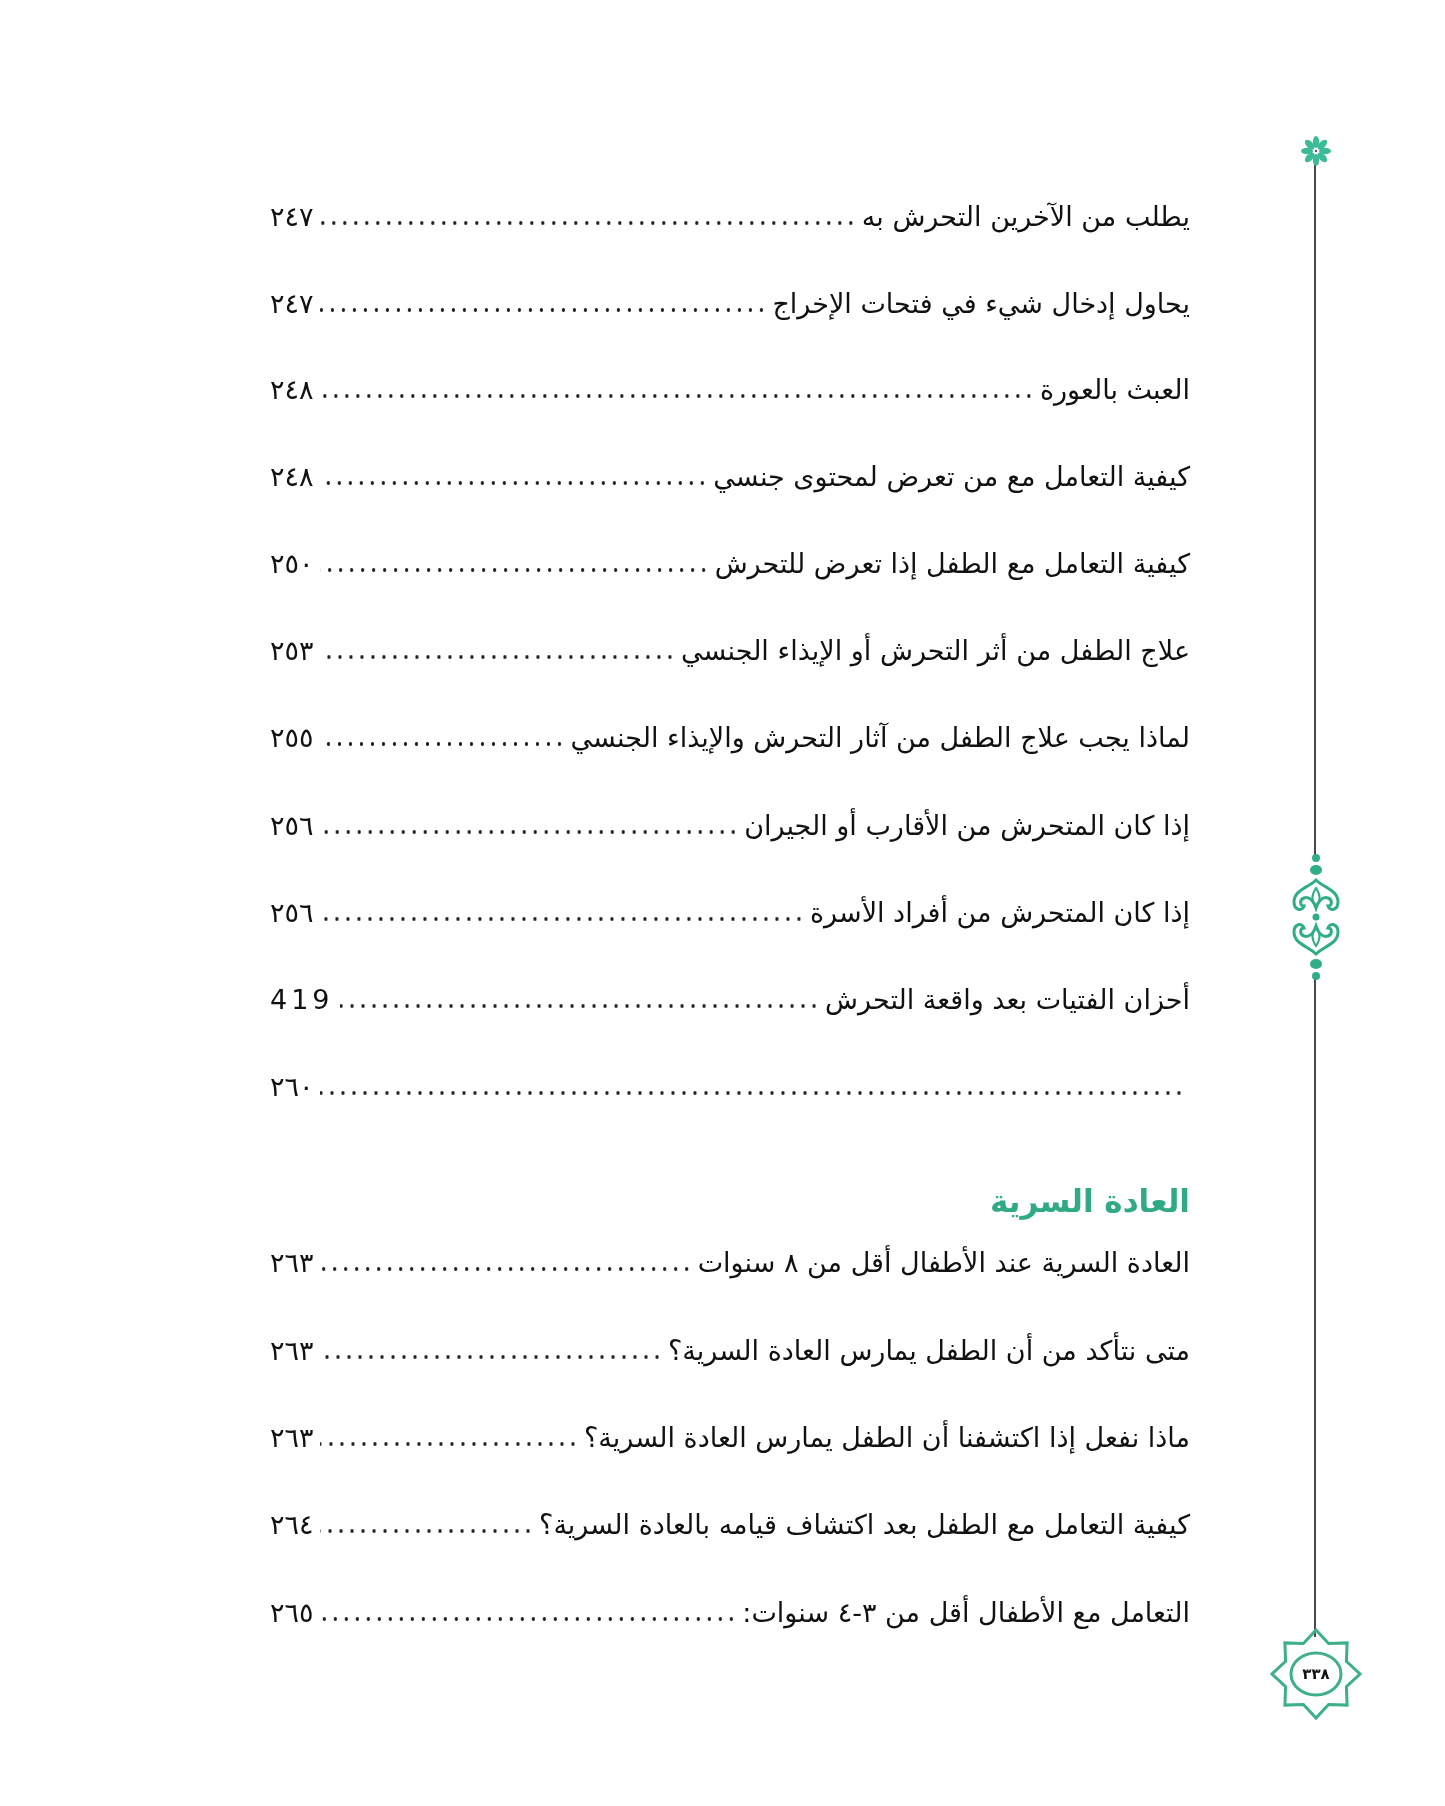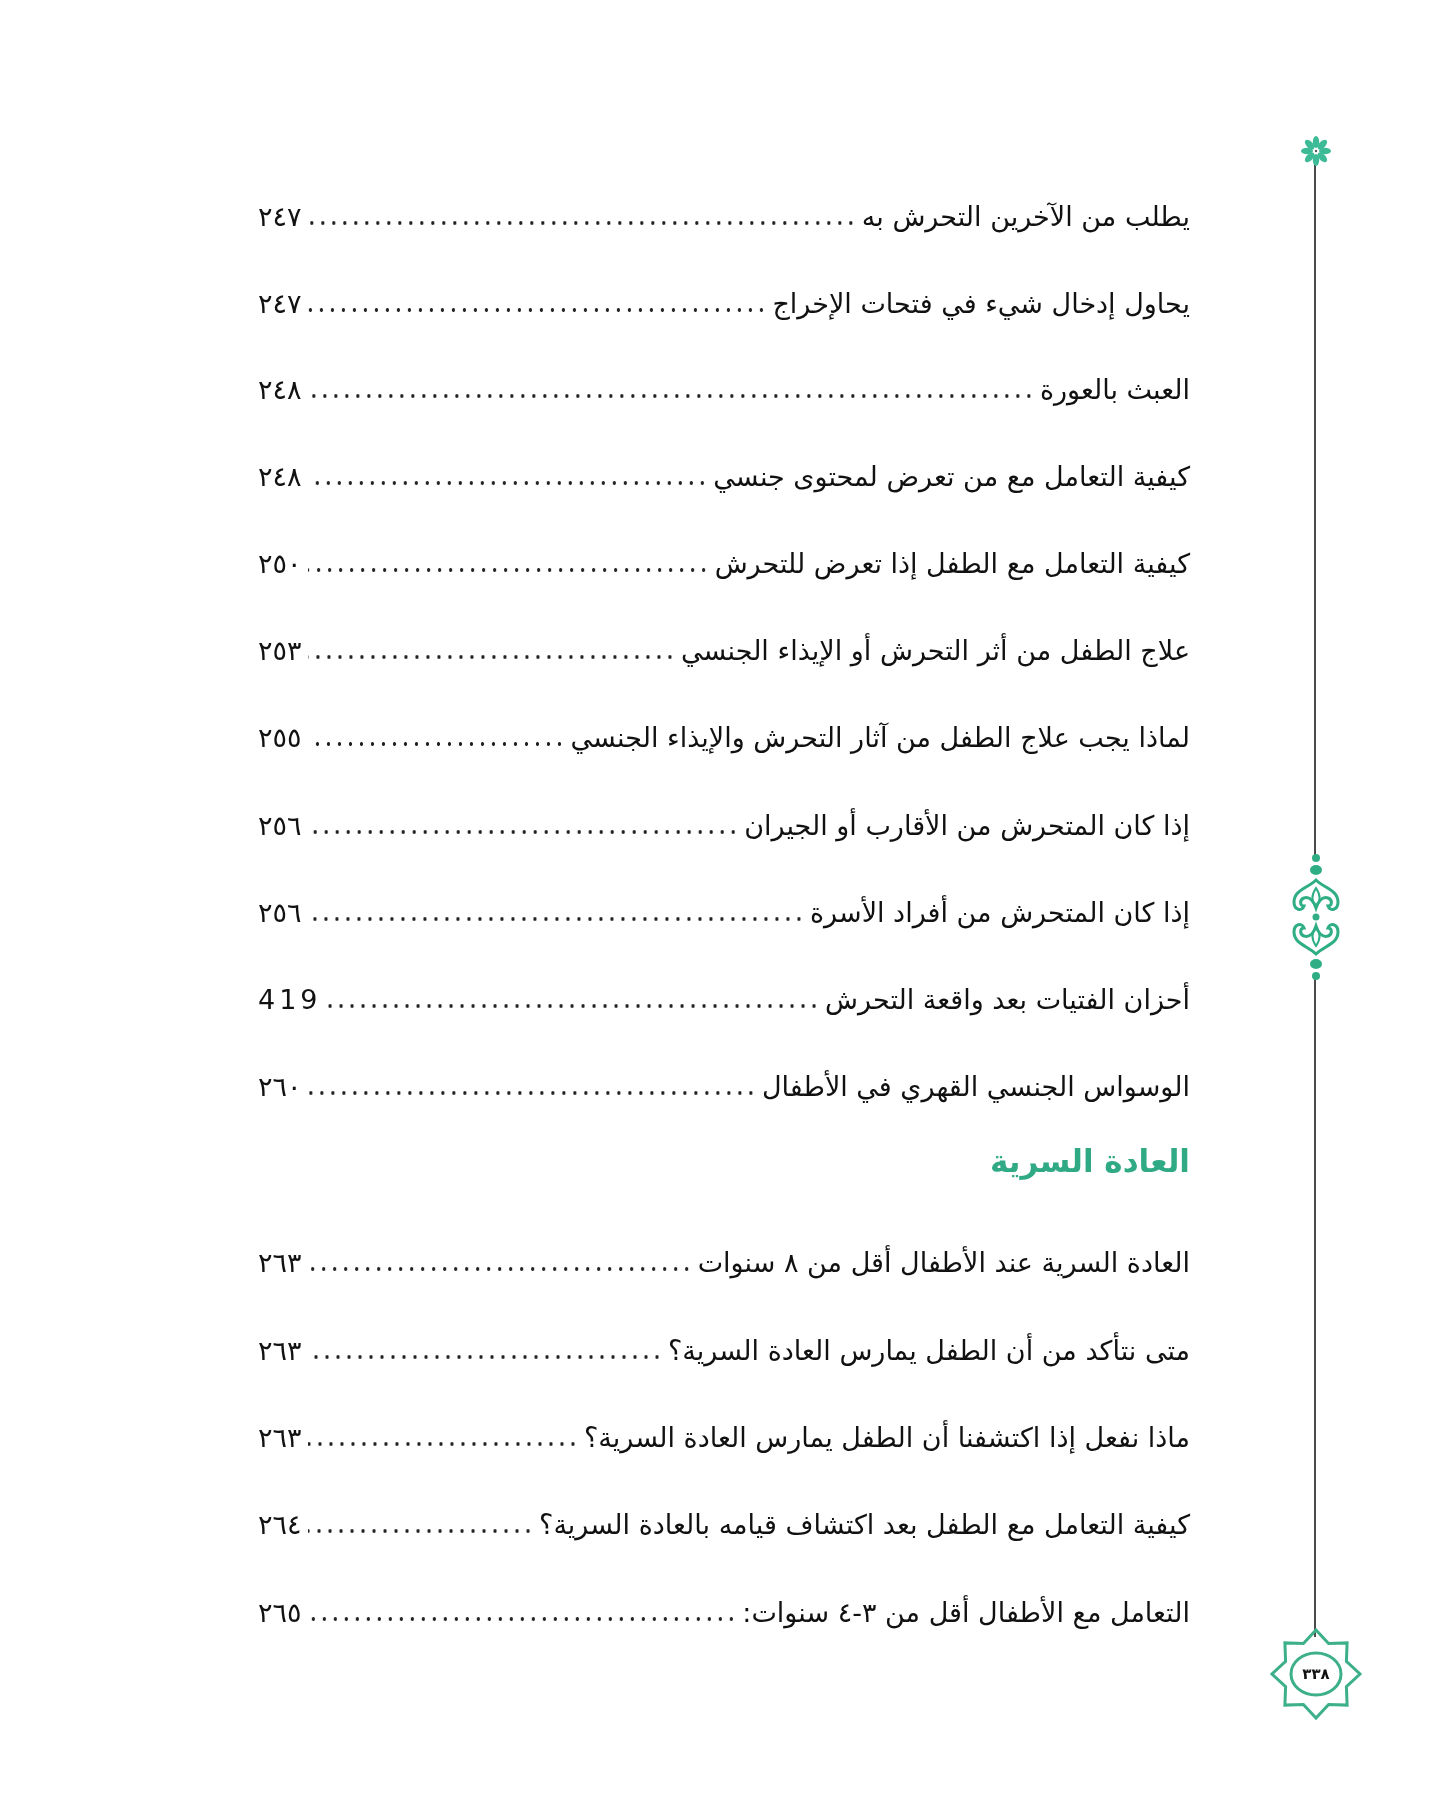--- a/index.html
+++ b/index.html
@@ -8,23 +8,23 @@
     position:absolute; left:258px; width:932px; height:60px;
     display:flex; flex-direction:row; align-items:center; direction:rtl;
     font-family:"DejaVu Sans", sans-serif; font-size:27px; color:#111;
   }
   .toc-title { white-space:nowrap; flex:0 0 auto;text-align:right; }
   .toc-dots {
     flex:1 1 auto; height:4px; margin:14px 6px 0 6px;
     background-image: radial-gradient(circle, #222 1.6px, transparent 2px);
     background-size: 11px 4px; background-repeat: repeat-x; background-position: right center;
   }
-  .toc-page { white-space:nowrap; flex:0 0 auto; font-size:27px; letter-spacing:4px; }
+  .toc-page { white-space:nowrap; flex:0 0 auto; font-size:27px; letter-spacing:4px;margin-left:12px; }
   .section-heading {
-    position:absolute; right:255px; top:1136px; height:50px; line-height:50px;
+    position:absolute; right:255px; top:1176px; height:50px; line-height:50px;
     direction:rtl; font-family:"DejaVu Sans", sans-serif; font-weight:bold;
     font-size:31px; color:#2faa84;
   }
   .rule-line { position:absolute; left:1314px; width:2px; background:#4a4a4a; }
   .ornament { position:absolute; }
   .page-badge-text {
     position:absolute; left:1276px; top:1657px; width:80px; height:34px;
     text-align:center; line-height:34px; font-family:"DejaVu Sans", sans-serif;
     font-weight:bold; font-size:15px; color:#111; direction:rtl;
   }
@@ -109,21 +109,20 @@
     <span class="toc-title">إذا كان المتحرش من أفراد الأسرة</span>
     <span class="toc-dots"></span>
     <span class="toc-page">٢٥٦</span>
   </div>
   <div class="toc-row" style="top:969px;">
     <span class="toc-title">أحزان الفتيات بعد واقعة التحرش</span>
     <span class="toc-dots"></span>
     <span class="toc-page">419</span>
   </div>
   <div class="toc-row" style="top:1056px;">
-    <span class="toc-title">الوسواس الجنسي القهري في الأطفال</span>
     <span class="toc-dots"></span>
     <span class="toc-page">٢٦٠</span>
   </div>
 </div>
 
 <div class="section-heading">العادة السرية</div>
 
 <div>
   <div class="toc-row" style="top:1232px;">
     <span class="toc-title">العادة السرية عند الأطفال أقل من ٨ سنوات</span>

